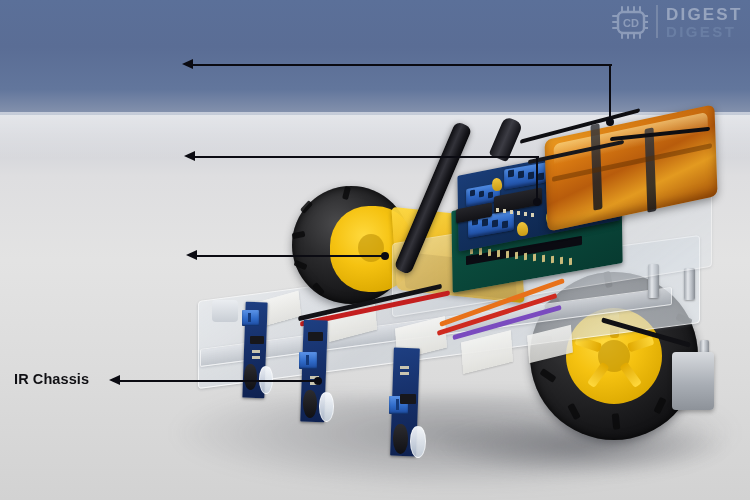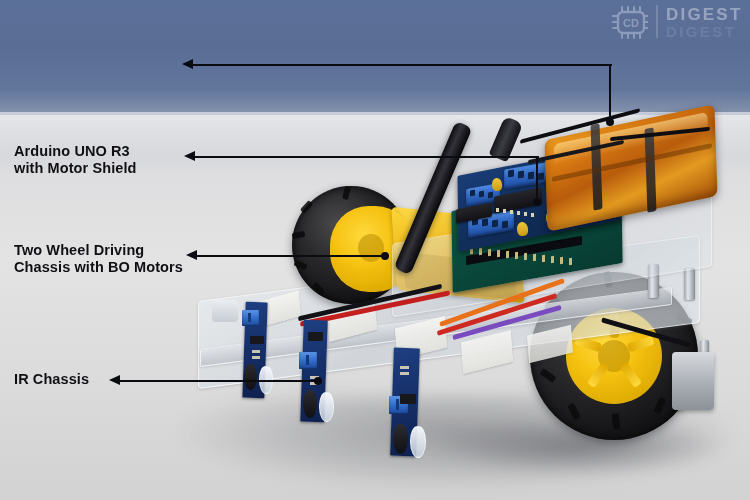--- a/index.html
+++ b/index.html
@@ -337,29 +337,25 @@
     <div style="position:absolute;left:212px;top:300px;width:26px;height:22px;
                 background:linear-gradient(180deg,rgba(235,238,242,.85),rgba(190,196,204,.7));
                 border-radius:4px;"></div>
   </div>
 
   <div class="lead" style="left:190px;top:64px;width:422px;"></div>
   <div class="lead-v" style="left:609px;top:64px;height:58px;"></div>
   <div class="arrowhead" style="left:182px;top:59px;"></div>
   <div class="dot" style="left:606px;top:118px;"></div>
 
-  <div class="label" style="left:14px;top:143px;">Arduino UNO R3
-with Motor Shield</div>
   <div class="lead" style="left:192px;top:156px;width:347px;"></div>
   <div class="lead-v" style="left:536px;top:156px;height:46px;"></div>
   <div class="arrowhead" style="left:184px;top:151px;"></div>
   <div class="dot" style="left:533px;top:198px;"></div>
 
-  <div class="label" style="left:14px;top:242px;">Two Wheel Driving
-Chassis with BO Motors</div>
   <div class="lead" style="left:194px;top:255px;width:193px;"></div>
   <div class="arrowhead" style="left:186px;top:250px;"></div>
   <div class="dot" style="left:381px;top:252px;"></div>
 
   <div class="label" style="left:14px;top:371px;">IR Chassis</div>
   <div class="lead" style="left:117px;top:380px;width:203px;"></div>
   <div class="arrowhead" style="left:109px;top:375px;"></div>
   <div class="dot" style="left:314px;top:377px;"></div>
 
   <div class="logo">

